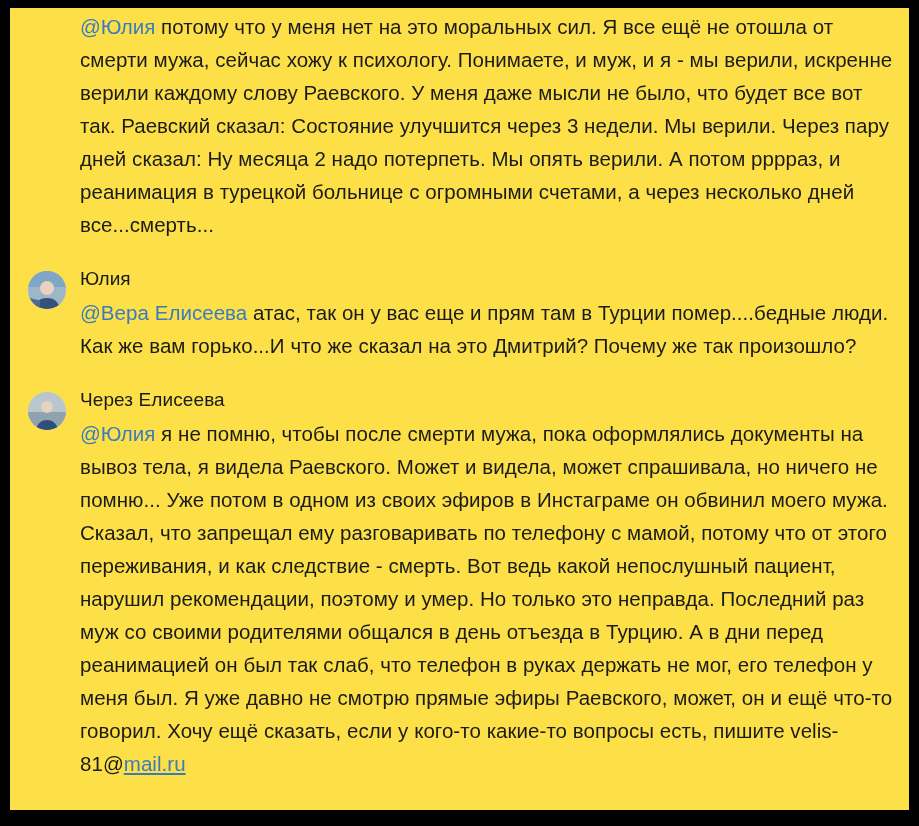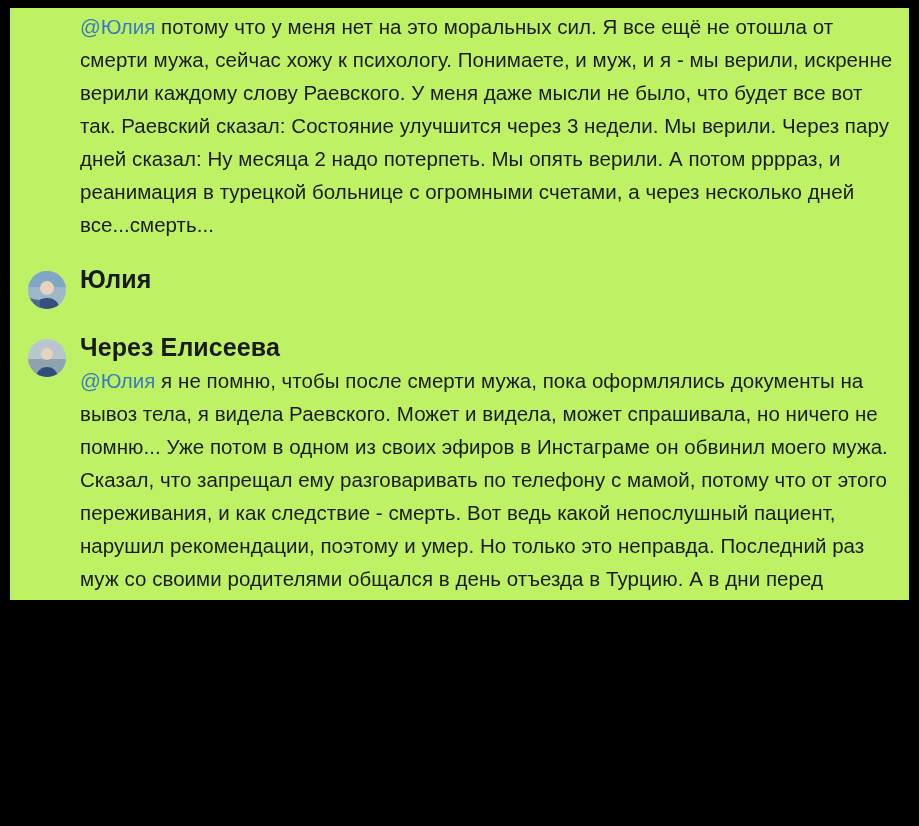--- a/index.html
+++ b/index.html
@@ -19,22 +19,22 @@
     width: 919px;
     height: 826px;
     background: #000000;
     box-sizing: border-box;
     padding: 8px 10px 8px 10px;
   }
 
   .comment-panel {
     position: relative;
     width: 899px;
-    height: 592px;
-    background: #bef264;
+    height: 802px;
+    background: #fde047;
     box-sizing: border-box;
     overflow: hidden;
     padding: 0 14px 12px 18px;
   }
 
   .comment {
     position: relative;
     display: block;
     box-sizing: border-box;
   }
@@ -56,23 +56,23 @@
     position: relative;
   }
   .avatar svg { display: block; width: 100%; height: 100%; }
 
   .comment-body {
     flex: 1 1 auto;
     min-width: 0;
   }
 
   .author {
-    font-size: 25px;
+    font-size: 19px;
     color: #1a1a1a;
-    font-weight: 700;
+    font-weight: 400;
     line-height: 24px;
     margin-bottom: 5px;
     letter-spacing: 0.1px;
   }
 
   .text {
     font-size: 20.5px;
     line-height: 33px;
     color: #1b1b1b;
     word-wrap: break-word;
@@ -112,20 +112,21 @@
         <svg viewBox="0 0 38 38" xmlns="http://www.w3.org/2000/svg">
           <rect width="38" height="38" fill="#9db7c9"></rect>
           <rect y="0" width="38" height="16" fill="#7fa6c4"></rect>
           <circle cx="19" cy="17" r="7" fill="#e8d3c0"></circle>
           <path d="M6 38c1.5-8 7-11 13-11s11.5 3 13 11z" fill="#35507a"></path>
           <path d="M0 26c4 2 8 3 12 3v9H0z" fill="#4a6b93"></path>
         </svg>
       </div>
       <div class="comment-body">
         <div class="author">Юлия</div>
+        <div class="text"><span class="mention">@Вера Елисеева</span><span> атас, так он у вас еще и прям там в Турции помер....бедные люди. Как же вам горько...И что же сказал на это Дмитрий? Почему же так произошло?</span></div>
       </div>
     </div>
 
     <div class="spacer-md"></div>
 
     <div class="comment comment-row">
       <div class="avatar">
         <svg viewBox="0 0 38 38" xmlns="http://www.w3.org/2000/svg">
           <rect width="38" height="38" fill="#b9c6ce"></rect>
           <rect y="20" width="38" height="18" fill="#8fa2ae"></rect>

